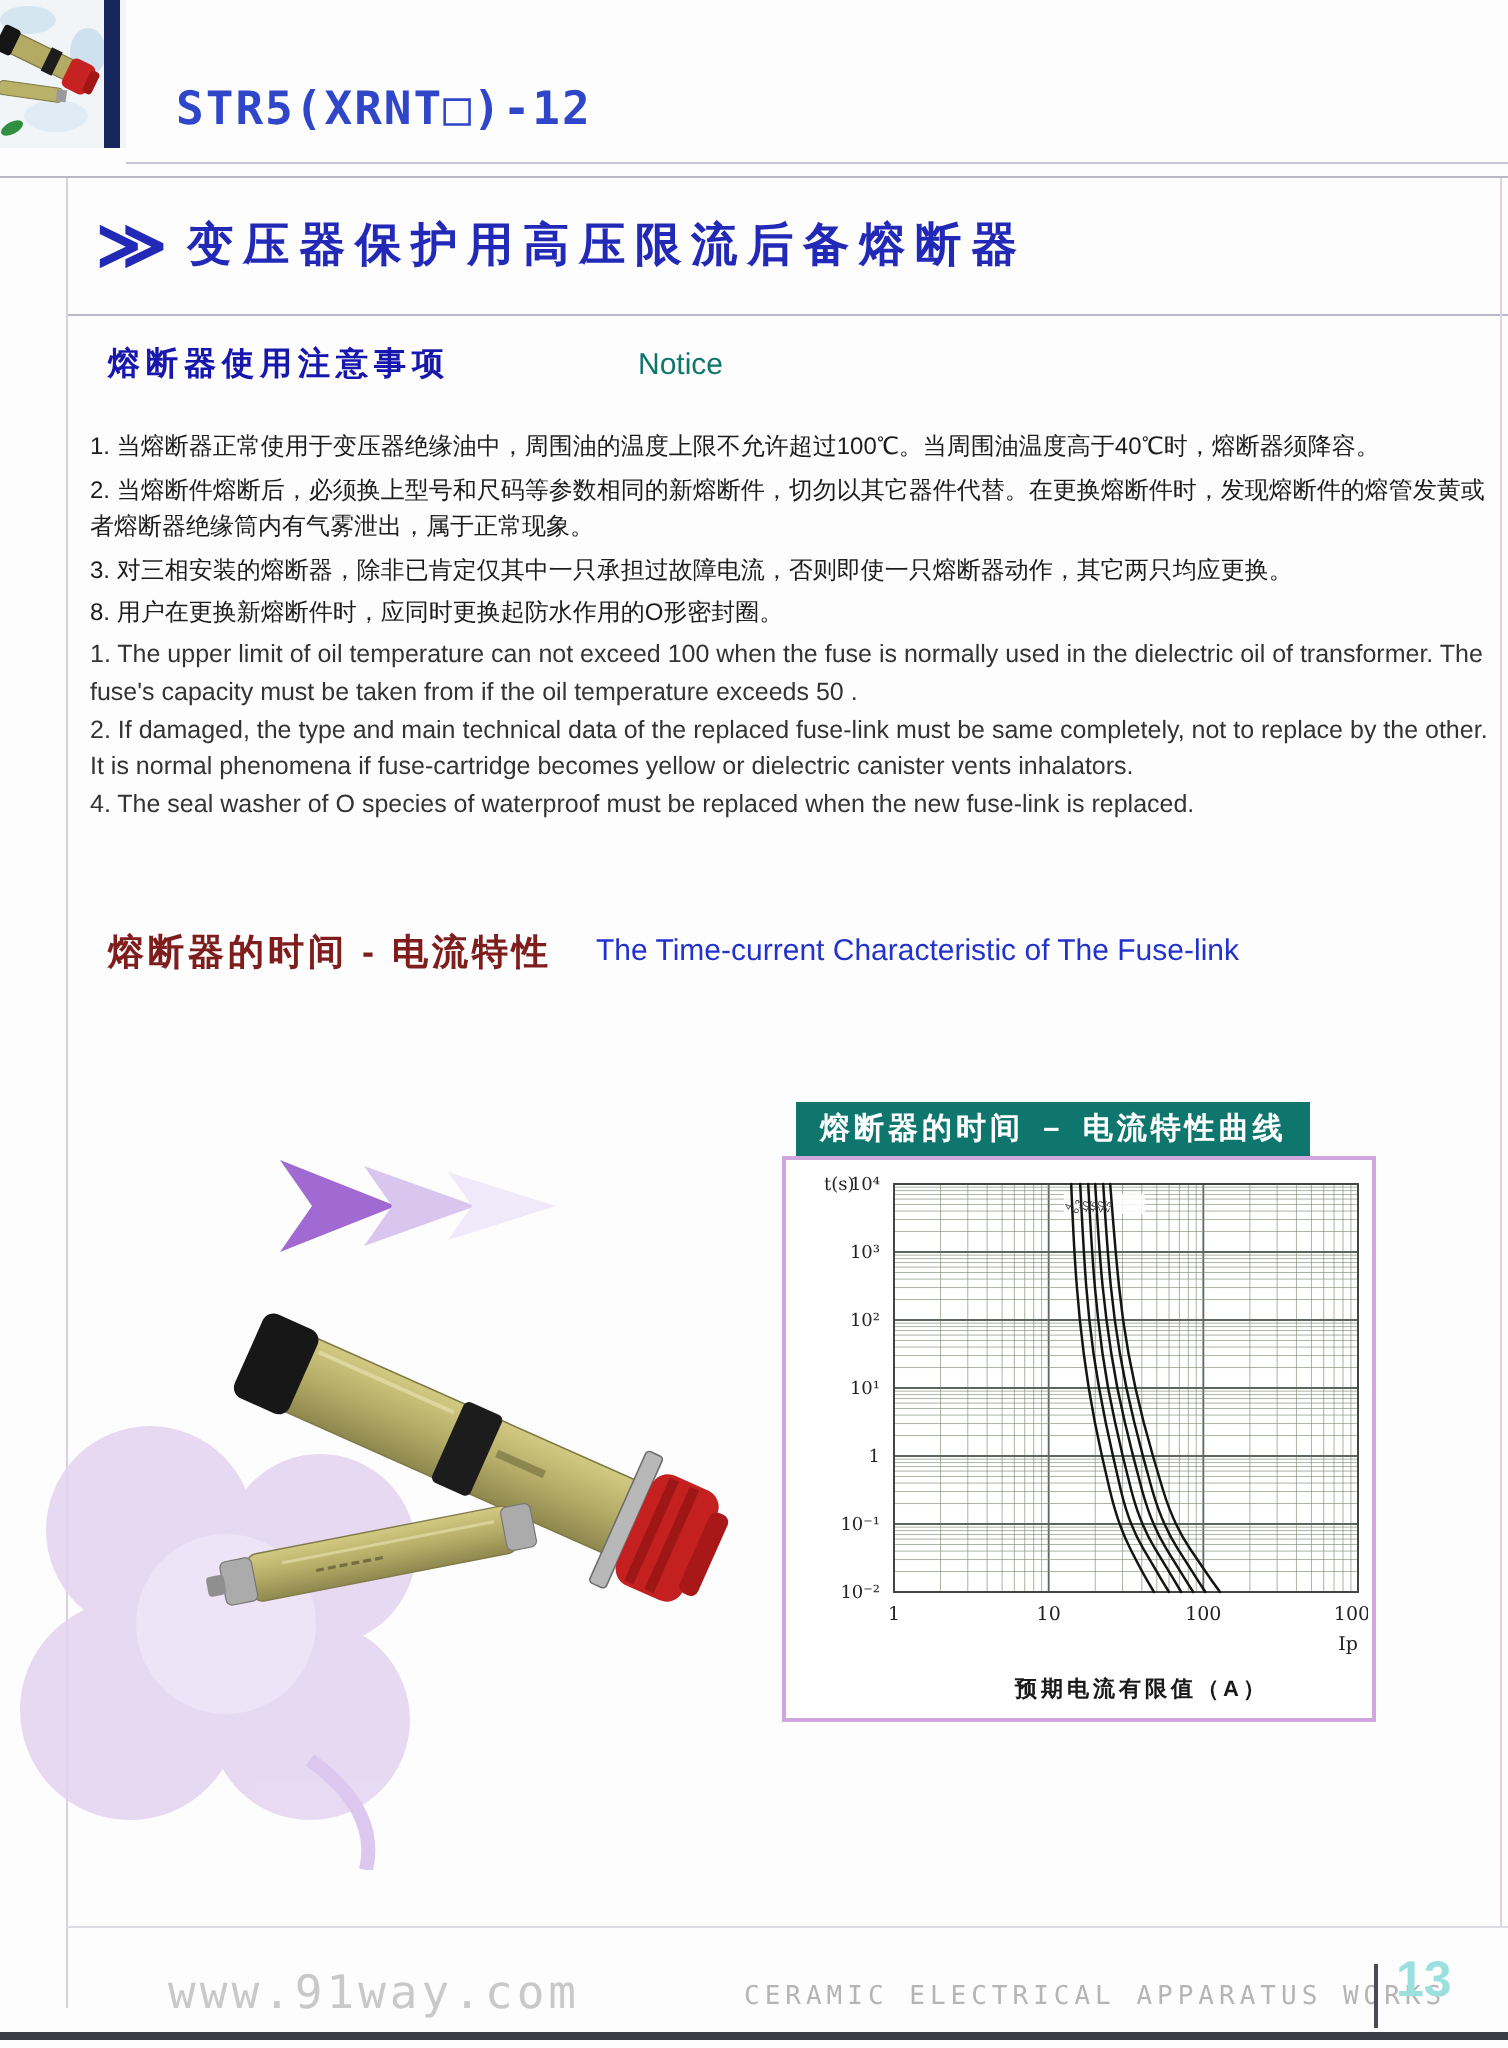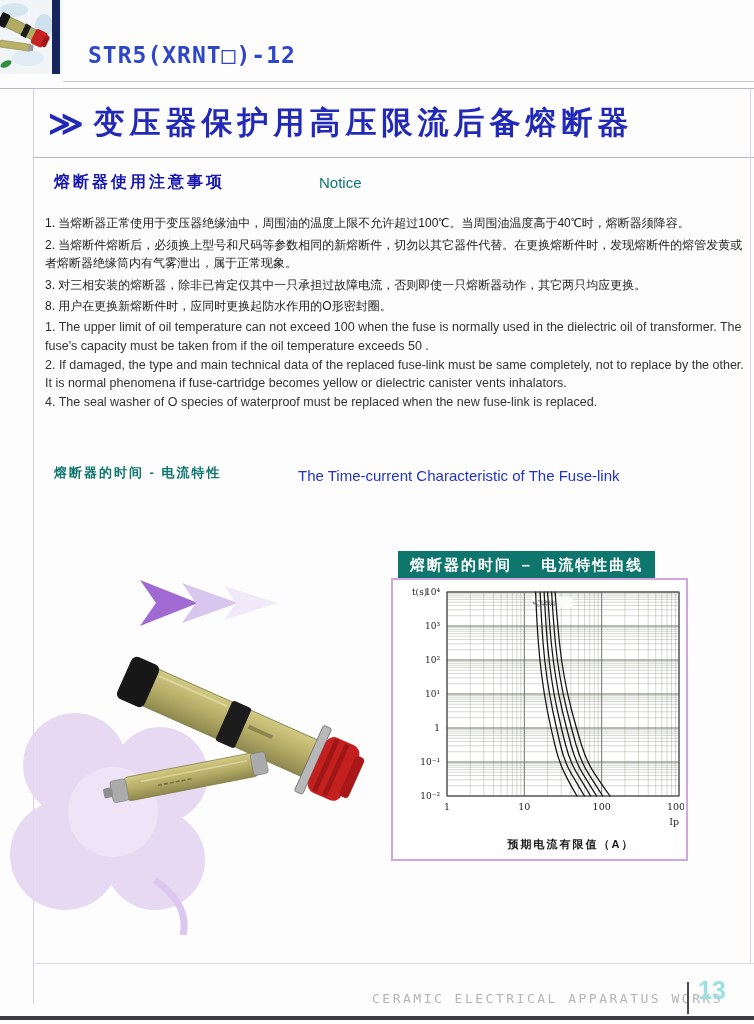--- a/index.html
+++ b/index.html
@@ -6,34 +6,34 @@
   #page{position:relative;width:754px;height:1024px;background:#fdfdfe;overflow:hidden;
         font-family:"Liberation Sans",sans-serif;margin:0 auto;}
   .abs{position:absolute;}
   
   #model-title{left:88px;top:42px;font-family:"DejaVu Sans Mono",monospace;
                font-size:23px;font-weight:bold;color:#2f46c8;letter-spacing:1px;}
   #title-underline{left:63px;top:81px;width:691px;height:1px;background:#c9c9d6;}
   #banner-top-line{left:0;top:88px;width:754px;height:1px;background:#b9b9c6;}
   #banner{left:34px;top:89px;width:720px;height:67px;display:flex;align-items:center;background:#fdfdfe;}
   #banner .chev{font-size:34px;color:#2229b6;margin:0 10px 0 14px;font-weight:bold;}
-  #banner .btxt{font-size:31px;font-weight:bold;color:#2229b6;letter-spacing:5px;
+  #banner .btxt{font-size:23px;font-weight:bold;color:#2229b6;letter-spacing:5px;
                 font-family:Liberation Mono, monospace;}
   #banner-bottom-line{left:34px;top:157px;width:720px;height:1px;background:#b9b9c6;}
   #left-vline{left:33px;top:89px;width:1px;height:915px;background:#d9cfe6;}
   #right-vline{left:750px;top:89px;width:1px;height:875px;background:#ded2ea;}
   
   #notice-heading-zh{left:54px;top:172px;font-size:16px;font-weight:bold;color:#1717ad;letter-spacing:3px;}
   #notice-heading-en{left:319px;top:174px;font-size:15px;color:#0f766e;}
   #zh-list{left:45px;top:214px;width:704px;font-size:12px;color:#1c1c1c;line-height:1.55;}
   #zh-list p{margin:0 0 3px 0;}
   #en-list{left:45px;top:318px;width:708px;font-size:12.5px;color:#333;line-height:1.5;}
   #en-list p{margin:0;}
   
-  #char-heading-zh{left:54px;top:464px;font-size:13px;font-weight:bold;color:#0f766e;letter-spacing:2px;}
+  #char-heading-zh{left:54px;top:464px;font-size:18px;font-weight:bold;color:#7f1d1d;letter-spacing:2px;}
   #char-heading-en{left:298px;top:467px;font-size:15px;color:#2233cc;}
   
   #chart-header{left:398px;top:551px;height:27px;background:#0f766e;color:#fff;
                 font-size:15px;font-weight:bold;letter-spacing:2px;line-height:27px;
                 padding:0 12px;z-index:3;}
   #chart-panel{left:391px;top:578px;width:293px;height:279px;background:#fff;
                border:2px solid #cfa6de;z-index:1;}
   #tc-chart{left:392px;top:578px;z-index:2;}
   
   #footer-sep-line{left:33px;top:963px;width:721px;height:1px;background:#dcdce4;}
@@ -264,18 +264,19 @@
       <text x="152.07440706132235" y="26" font-size="5" fill="#333" text-anchor="middle" transform="rotate(-65 152.07440706132235 26)">10</text>
       <path d="M155.6 14.0 Q157.6 48.0 159.3 65.0 Q161.0 82.0 163.7 99.0 Q166.3 116.0 170.4 133.0 Q174.4 150.0 179.0 167.0 Q183.6 184.0 190.9 195.9 Q198.2 207.8 201.4 212.9 L204.6 218.0" fill="none" stroke="#141414" stroke-width="1.25" stroke-linecap="round"></path>
       <text x="155.61298633134788" y="26" font-size="5" fill="#333" text-anchor="middle" transform="rotate(-65 155.61298633134788 26)">16</text>
       <path d="M159.6 14.0 Q161.7 48.0 163.4 65.0 Q165.1 82.0 168.0 99.0 Q170.9 116.0 175.1 133.0 Q179.3 150.0 184.1 167.0 Q189.0 184.0 196.6 195.9 Q204.2 207.8 207.4 212.9 L210.7 218.0" fill="none" stroke="#141414" stroke-width="1.25" stroke-linecap="round"></path>
       <text x="159.568781400612" y="26" font-size="5" fill="#333" text-anchor="middle" transform="rotate(-65 159.568781400612 26)">20</text>
       <path d="M163.1 14.0 Q165.7 48.0 167.5 65.0 Q169.2 82.0 172.3 99.0 Q175.4 116.0 179.8 133.0 Q184.3 150.0 189.5 167.0 Q194.7 184.0 202.7 195.9 Q210.7 207.8 214.3 212.9 L218.0 218.0" fill="none" stroke="#141414" stroke-width="1.25" stroke-linecap="round"></path>
       <text x="163.1073606706376" y="26" font-size="5" fill="#333" text-anchor="middle" transform="rotate(-65 163.1073606706376 26)">25</text>
     </svg>
 
   <div class="abs" id="footer-sep-line"></div>
+  <div class="abs" id="watermark">www.91way.com</div>
   <div class="abs" id="company">CERAMIC ELECTRICAL APPARATUS WORKS</div>
   <div class="abs" id="footer-divider"></div>
   <div class="abs" id="page-number">13</div>
   <div class="abs" id="bottom-rule"></div>
 
 </div>
 
 </body></html>

